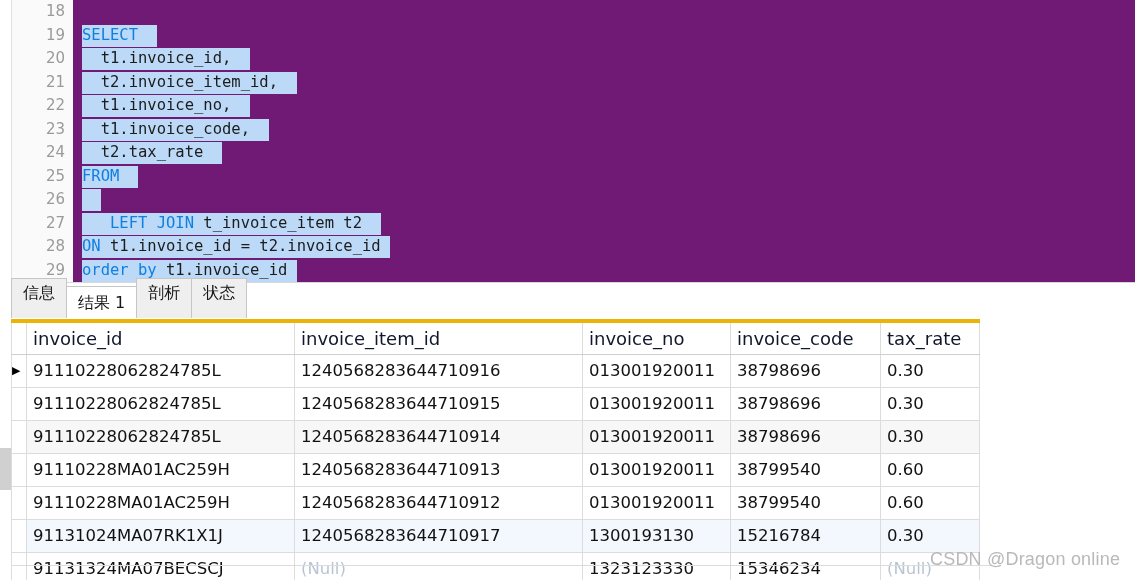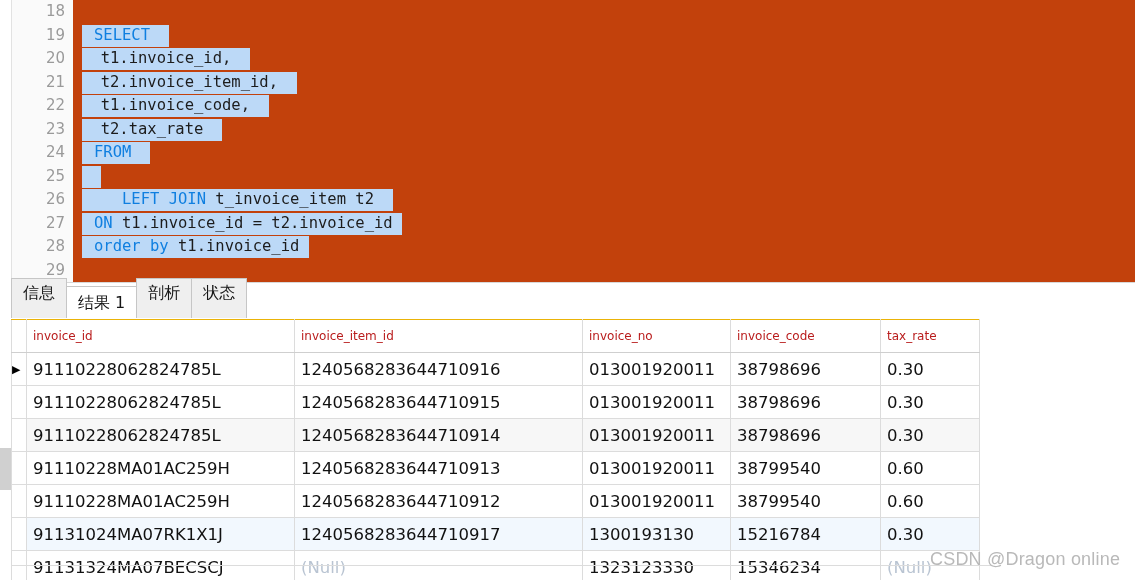--- a/index.html
+++ b/index.html
@@ -21,21 +21,21 @@
     background: #ffffff;
   }
 
   
   .editor {
     position: absolute;
     left: 0;
     top: 0;
     width: 1135px;
     height: 282px;
-    background: #c2410c;
+    background: #701a75;
     overflow: hidden;
   }
   .editor-left-rail {
     position: absolute;
     left: 0;
     top: 0;
     width: 11px;
     height: 282px;
     background: #ffffff;
   }
@@ -74,21 +74,21 @@
     font-family: "DejaVu Sans", sans-serif;
     font-size: 15px;
   }
   .code-area .code-line {
     padding-left: 9px;
   }
   .sel {
     background: #bcd9f7;
     padding: 1px 0 3px 0;
   }
-  .kw { color: #0f7fe0; padding-left: 12px; }
+  .kw { color: #0f7fe0; }
   .id { color: #1c1c1c; margin-top: 39px; }
 
   
   .editor-sep {
     position: absolute;
     left: 11px;
     top: 282px;
     width: 1124px;
     height: 1px;
     background: #d8d8d8;
@@ -172,24 +172,24 @@
     height: 33px;
     box-sizing: border-box;
     white-space: nowrap;
     overflow: hidden;
     font-weight: normal;
     text-align: left;
     vertical-align: middle;
     background: #ffffff;
   }
   table.grid th {
-    border-top: 1px solid #eab308;
+    border-top: 4px solid #eab308;
     border-bottom: 1px solid #cfcfcf;
-    font-size: 12px;
-    color: #b91c1c;
+    font-size: 18px;
+    color: #0f172a;
   }
   th.sel-col { background: #dbeafb; }
   .col-marker { width: 15px; padding: 0 !important; }
   td.col-marker {
     text-align: center;
     color: #000;
     font-size: 11px;
     border-right: 1px solid #dcdcdc;
     background: #ffffff;
   }
@@ -248,20 +248,21 @@
         <div class="code-line">26</div>
         <div class="code-line">27</div>
         <div class="code-line">28</div>
         <div class="code-line">29</div>
       </div>
     <div class="code-area" id="code-area">
         <div class="code-line">&nbsp;</div>
         <div class="code-line"><span class="kw sel">SELECT</span><span class="id sel">  </span></div>
         <div class="code-line"><span class="id sel">  t1.invoice_id,</span><span class="id sel">  </span></div>
         <div class="code-line"><span class="id sel">  t2.invoice_item_id,</span><span class="id sel">  </span></div>
+        <div class="code-line"><span class="id sel">  t1.invoice_no,</span><span class="id sel">  </span></div>
         <div class="code-line"><span class="id sel">  t1.invoice_code,</span><span class="id sel">  </span></div>
         <div class="code-line"><span class="id sel">  t2.tax_rate</span><span class="id sel">  </span></div>
         <div class="code-line"><span class="kw sel">FROM</span><span class="id sel">  </span></div>
         <div class="code-line"><span class="id sel">  </span></div>
         <div class="code-line"><span class="id sel">   </span><span class="kw sel">LEFT JOIN</span><span class="id sel"> t_invoice_item t2</span><span class="id sel">  </span></div>
         <div class="code-line"><span class="kw sel">ON</span><span class="id sel"> t1.invoice_id = t2.invoice_id</span><span class="id sel"> </span></div>
         <div class="code-line"><span class="kw sel">order by</span><span class="id sel"> t1.invoice_id</span><span class="id sel"> </span></div>
       </div>
   </div>
   <div class="editor-sep"></div>

